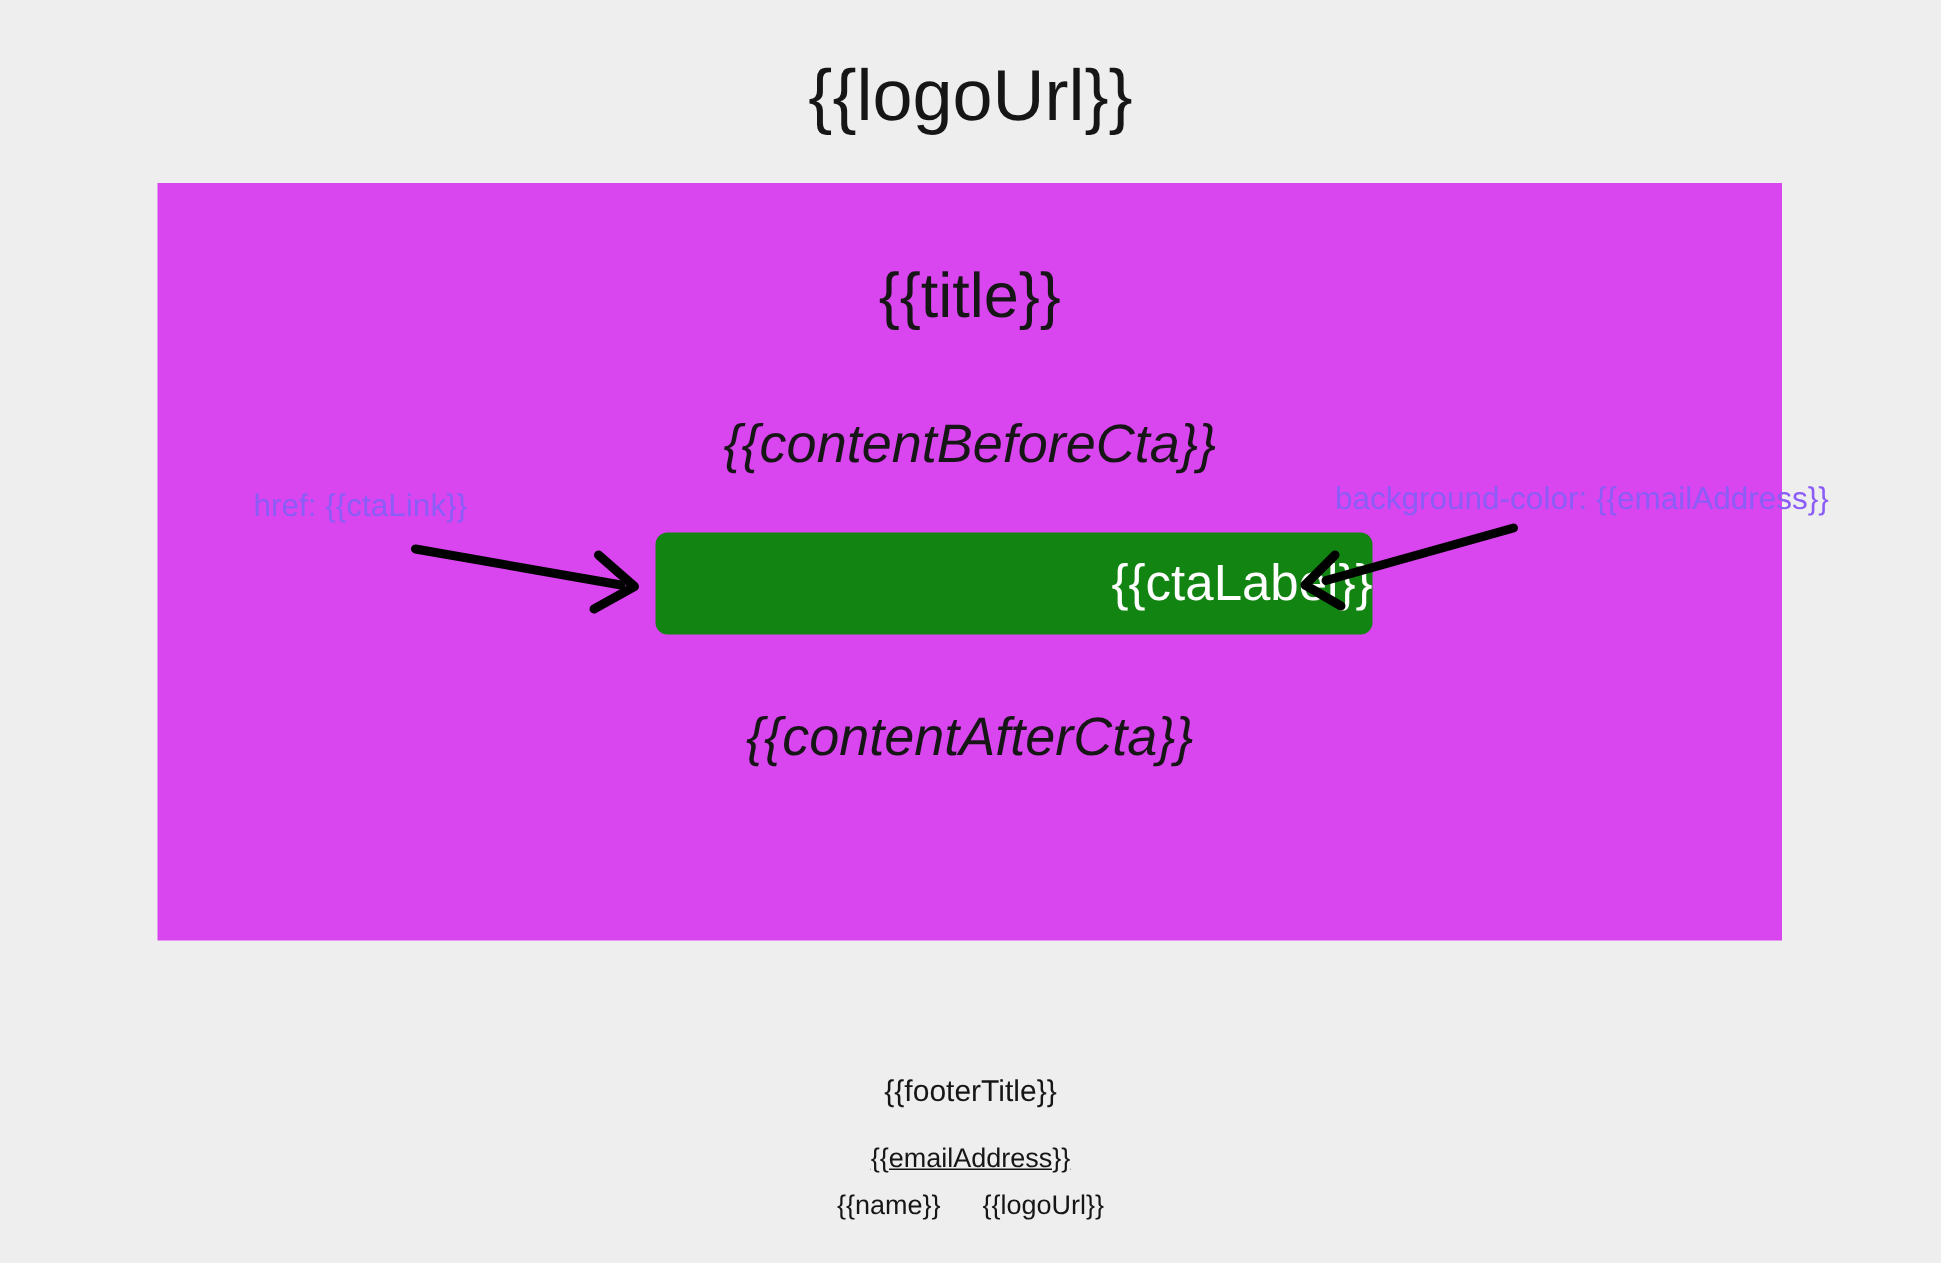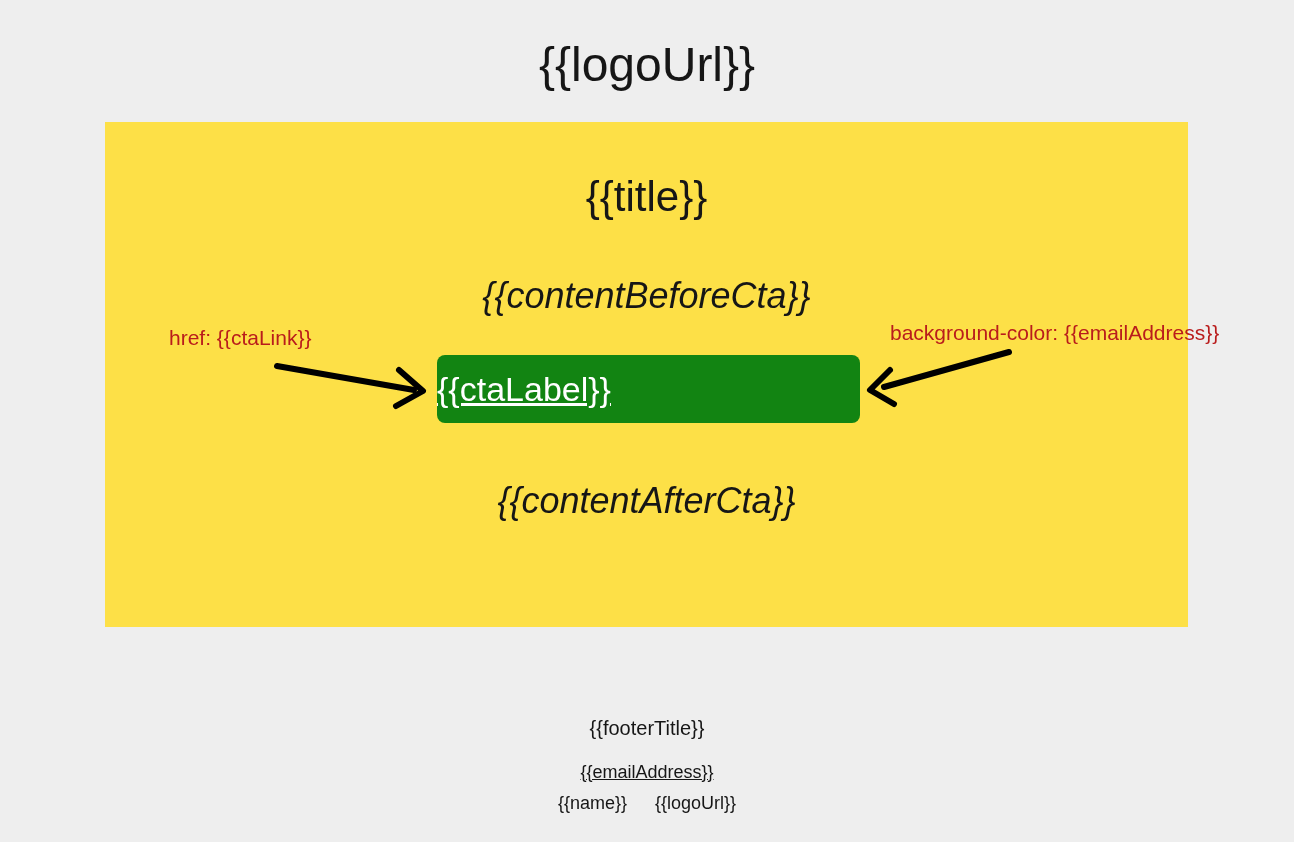--- a/index.html
+++ b/index.html
@@ -37,46 +37,45 @@
   }
   .card-title {
     top: 50px;
     font-size: 42px;
   }
   .card-content {
     font-size: 36px;
     font-style: italic;
   }
   .content-before { top: 152px; }
-  .content-after  { top: 357px; }
+  .content-after  { top: 347px; }
   .cta-button {
     position: absolute;
     left: 332px;
     top: 233px;
-    width: 423px;
+    width: 478px;
     height: 68px;
     background: #128412;
     border: none;
     border-radius: 8px;
     color: #ffffff;
     font-family: "Liberation Sans", sans-serif;
     font-size: 34px;
     line-height: 68px;
-    text-align: left;
+    text-align: right;
     cursor: pointer;
     white-space: nowrap;
     display: block;
-    text-decoration: underline;
   }
   .annotation {
     position: absolute;
     font-size: 21px;
     line-height: 1.25;
     white-space: nowrap;
-    color: #b91c1c;
+    color: #8b5cf6;
   }
   .annotation-left  { left: 169px; top: 325px; }
   .annotation-right { left: 890px; top: 320px; }
   .arrow-overlay {
     position: absolute;
     left: 0; top: 0;
     width: 1294px;
     height: 842px;
     pointer-events: none;
   }
@@ -95,21 +94,21 @@
     align-items: center;
   }
 </style>
 </head>
 <body style="background-color: rgb(238, 238, 238);">
 
 <div class="screen">
 
   <div class="centered-line logo-text">{{logoUrl}}</div>
 
-  <div class="email-card" style="background-color: #fde047;">
+  <div class="email-card" style="background-color: #d946ef;">
     <div class="centered-line card-title">{{title}}</div>
 
     <div class="centered-line card-content content-before">{{contentBeforeCta}}</div>
 
     <button class="cta-button" style="background-color: rgb(18, 132, 18); color: rgb(255, 255, 255);">{{ctaLabel}}</button>
 
     <div class="centered-line card-content content-after">{{contentAfterCta}}</div>
   </div>
 
   <div class="annotation annotation-left">href: {{ctaLink}}</div>

